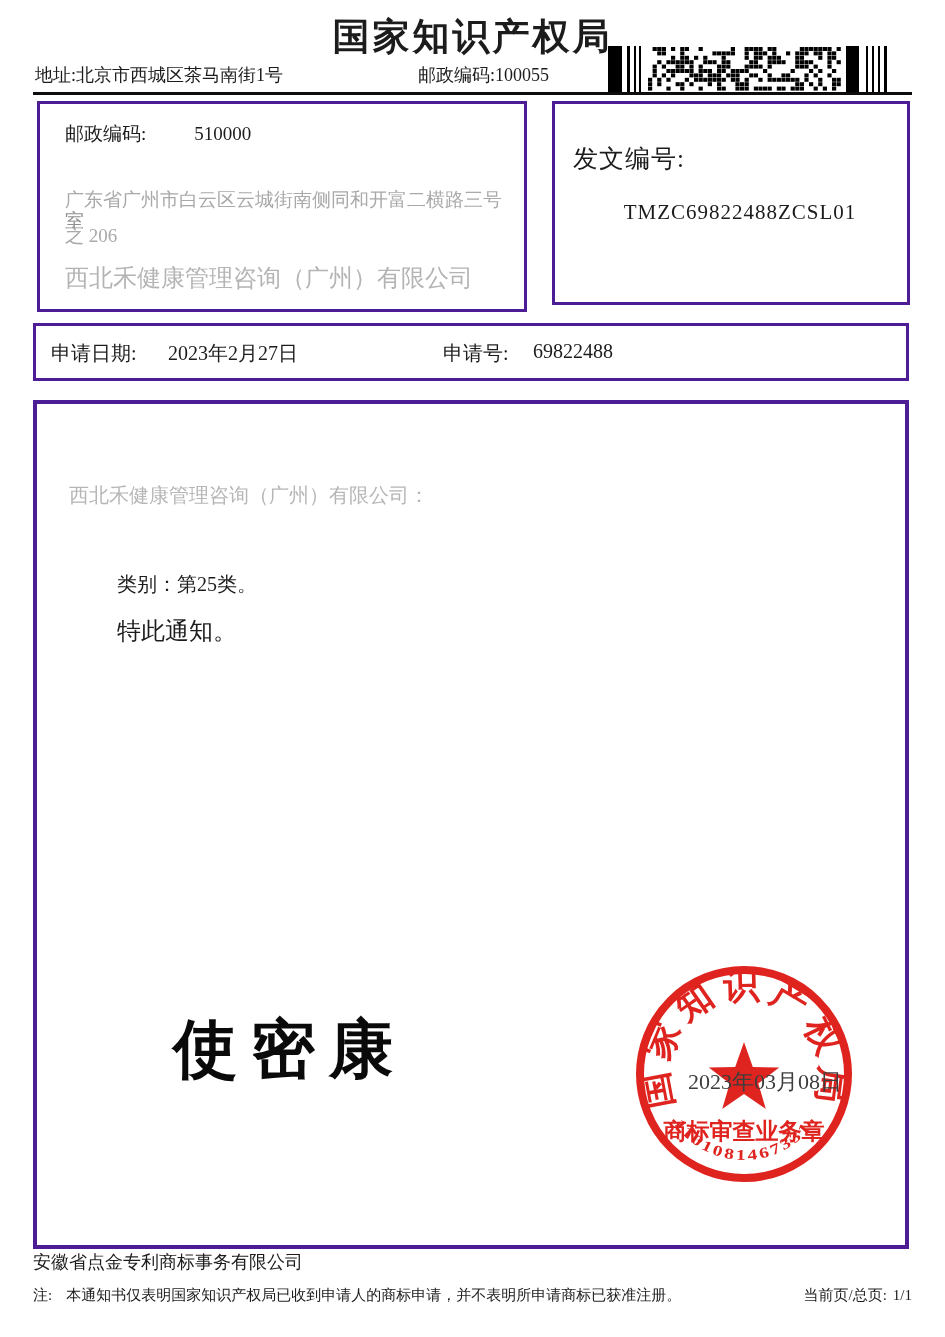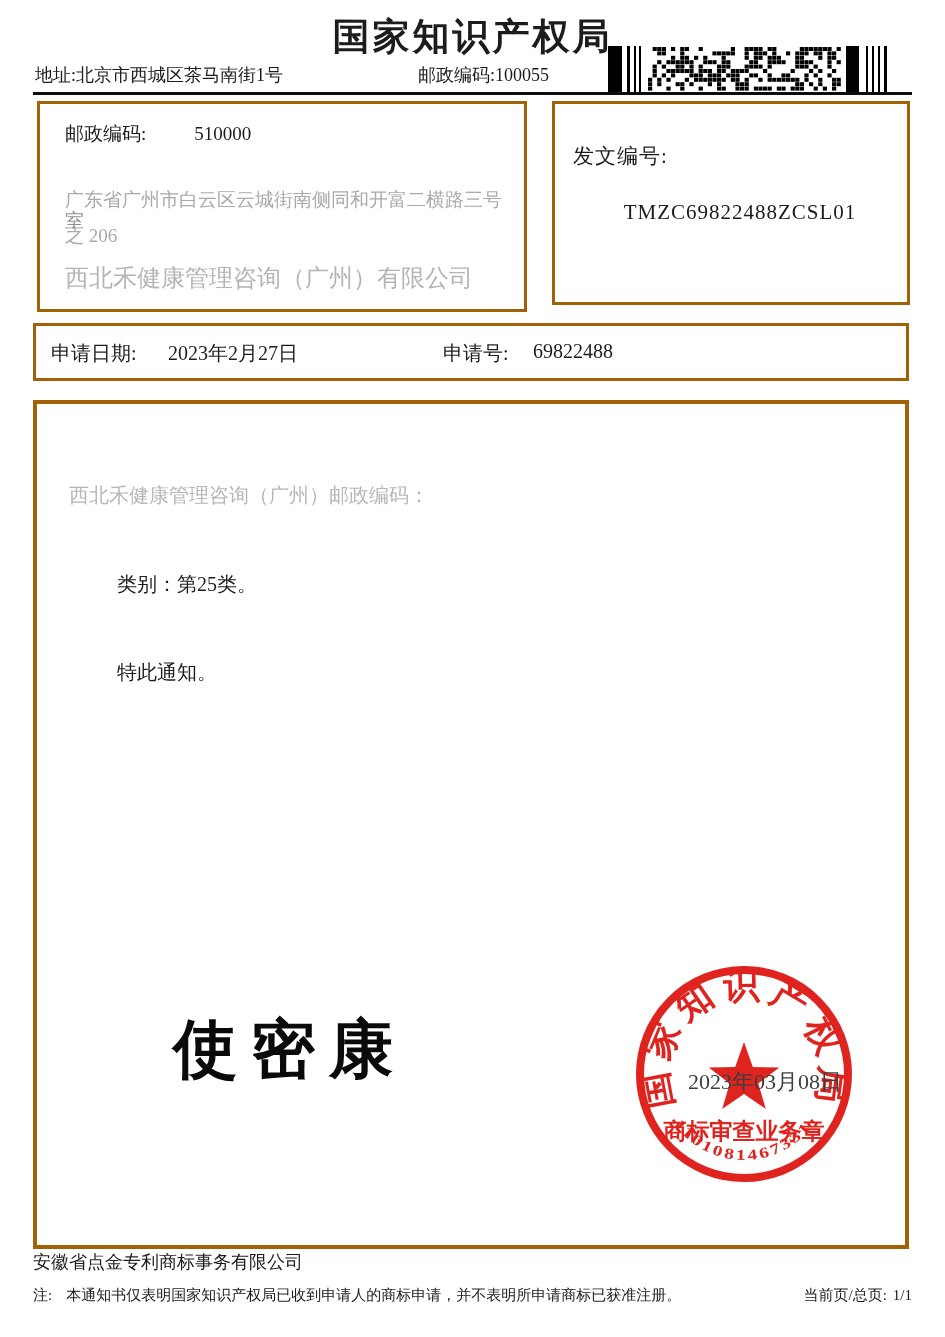--- a/index.html
+++ b/index.html
@@ -8,45 +8,45 @@
   .abs{position:absolute;}
 
   
   .doc-title{left:0;width:945px;top:12px;text-align:center;font-size:37px;font-weight:bold;letter-spacing:3px;}
   .hdr-address{left:35px;top:63px;font-size:18px;}
   .hdr-postal{left:418px;top:63px;font-size:18px;}
   .barcode{left:608px;top:46px;}
   .top-rule{left:33px;top:92px;width:879px;height:3px;background:#0d0d0d;}
 
   
-  .box{border:3px solid #a16207;background:#fff;}
+  .box{border:3px solid #4c1d95;background:#fff;}
   .box-recipient{left:37px;top:101px;width:484px;height:205px;}
   .box-issue{left:552px;top:101px;width:352px;height:198px;}
   .box-approw{left:33px;top:323px;width:870px;height:52px;}
   .box-notice{left:33px;top:400px;width:868px;height:841px;border-width:4px;}
 
   .postal-row{left:25px;top:17px;font-size:19px;}
   .postal-value{margin-left:48px;}
   .addr1{left:25px;top:78px;width:455px;font-size:19px;color:#a9a9a9;line-height:36px;}
   .addr2{left:25px;top:104px;font-size:19px;color:#8f8f8f;}
   .box-company{left:25px;top:158px;font-size:24px;color:#b4b4b4;}
 
-  .issue-label{left:18px;top:38px;font-size:21px;letter-spacing:1px;}
+  .issue-label{left:18px;top:38px;font-size:25px;letter-spacing:1px;}
   .issue-number{left:0;top:96px;width:100%;text-align:center;font-size:21px;letter-spacing:1px;margin-left:9px;}
 
   .app-date-label{left:15px;top:14px;font-size:20px;}
   .app-date{left:132px;top:14px;font-size:20px;text-align:right;}
   .app-num-label{left:407px;top:14px;font-size:20px;}
   .app-num{left:497px;top:14px;font-size:20px;}
 
   .notice-title{left:0;width:100%;top:22px;text-align:center;font-size:28px;letter-spacing:3px;}
   .notice-recipient{left:32px;top:78px;font-size:20px;color:#b6b6b6;}
   .notice-body{left:80px;top:124px;font-size:20px;}
   .notice-category{left:80px;top:167px;font-size:20px;}
-  .notice-closing{left:80px;top:211px;font-size:20px;margin-top:44px;}
+  .notice-closing{left:80px;top:211px;font-size:24px;}
   .trademark{left:136px;top:602px;font-size:64px;font-weight:bold;letter-spacing:14px;
              font-family:Liberation Serif, serif;color:#0a0a0a;}
 
   
   .seal{left:587px;top:550px;width:240px;height:240px;}
   .seal text{font-family:"Liberation Serif","DejaVu Serif",serif;}
   .seal-ring{font-size:36px;font-weight:bold;fill:#df241f;}
   .seal-inner{font-size:23px;font-weight:bold;fill:#df241f;}
   .seal-num{font-size:15px;font-weight:bold;fill:#df241f;letter-spacing:2px;}
   .seal-date{font-size:22px;fill:#3d3d3d;}
@@ -300,21 +300,21 @@
 </div>
 
 <div class="abs box box-approw">
   <span class="abs app-date-label">申请日期:</span>
   <span class="abs app-date">2023年2月27日</span>
   <span class="abs app-num-label">申请号:</span>
   <span class="abs app-num">69822488</span>
 </div>
 
 <div class="abs box box-notice">
-  <div class="abs notice-recipient">西北禾健康管理咨询（广州）邮政编码：</div>
+  <div class="abs notice-recipient">西北禾健康管理咨询（广州）有限公司：</div>
   <div class="abs notice-category">类别：第25类。</div>
   <div class="abs notice-closing">特此通知。</div>
   <div class="abs trademark">使密康</div>
 
   <svg class="abs seal" width="240" height="240" viewBox="0 0 240 240">
     <circle cx="120" cy="120" r="104" fill="none" stroke="#df241f" stroke-width="8"></circle>
     <defs>
       <path id="sealTopArc" d="M 51.1 152.1 A 76 76 0 1 1 188.9 152.1" fill="none"></path>
       <path id="sealBottomArc" d="M 49.5 169.3 A 86 86 0 0 0 190.5 169.3" fill="none"></path>
     </defs>

